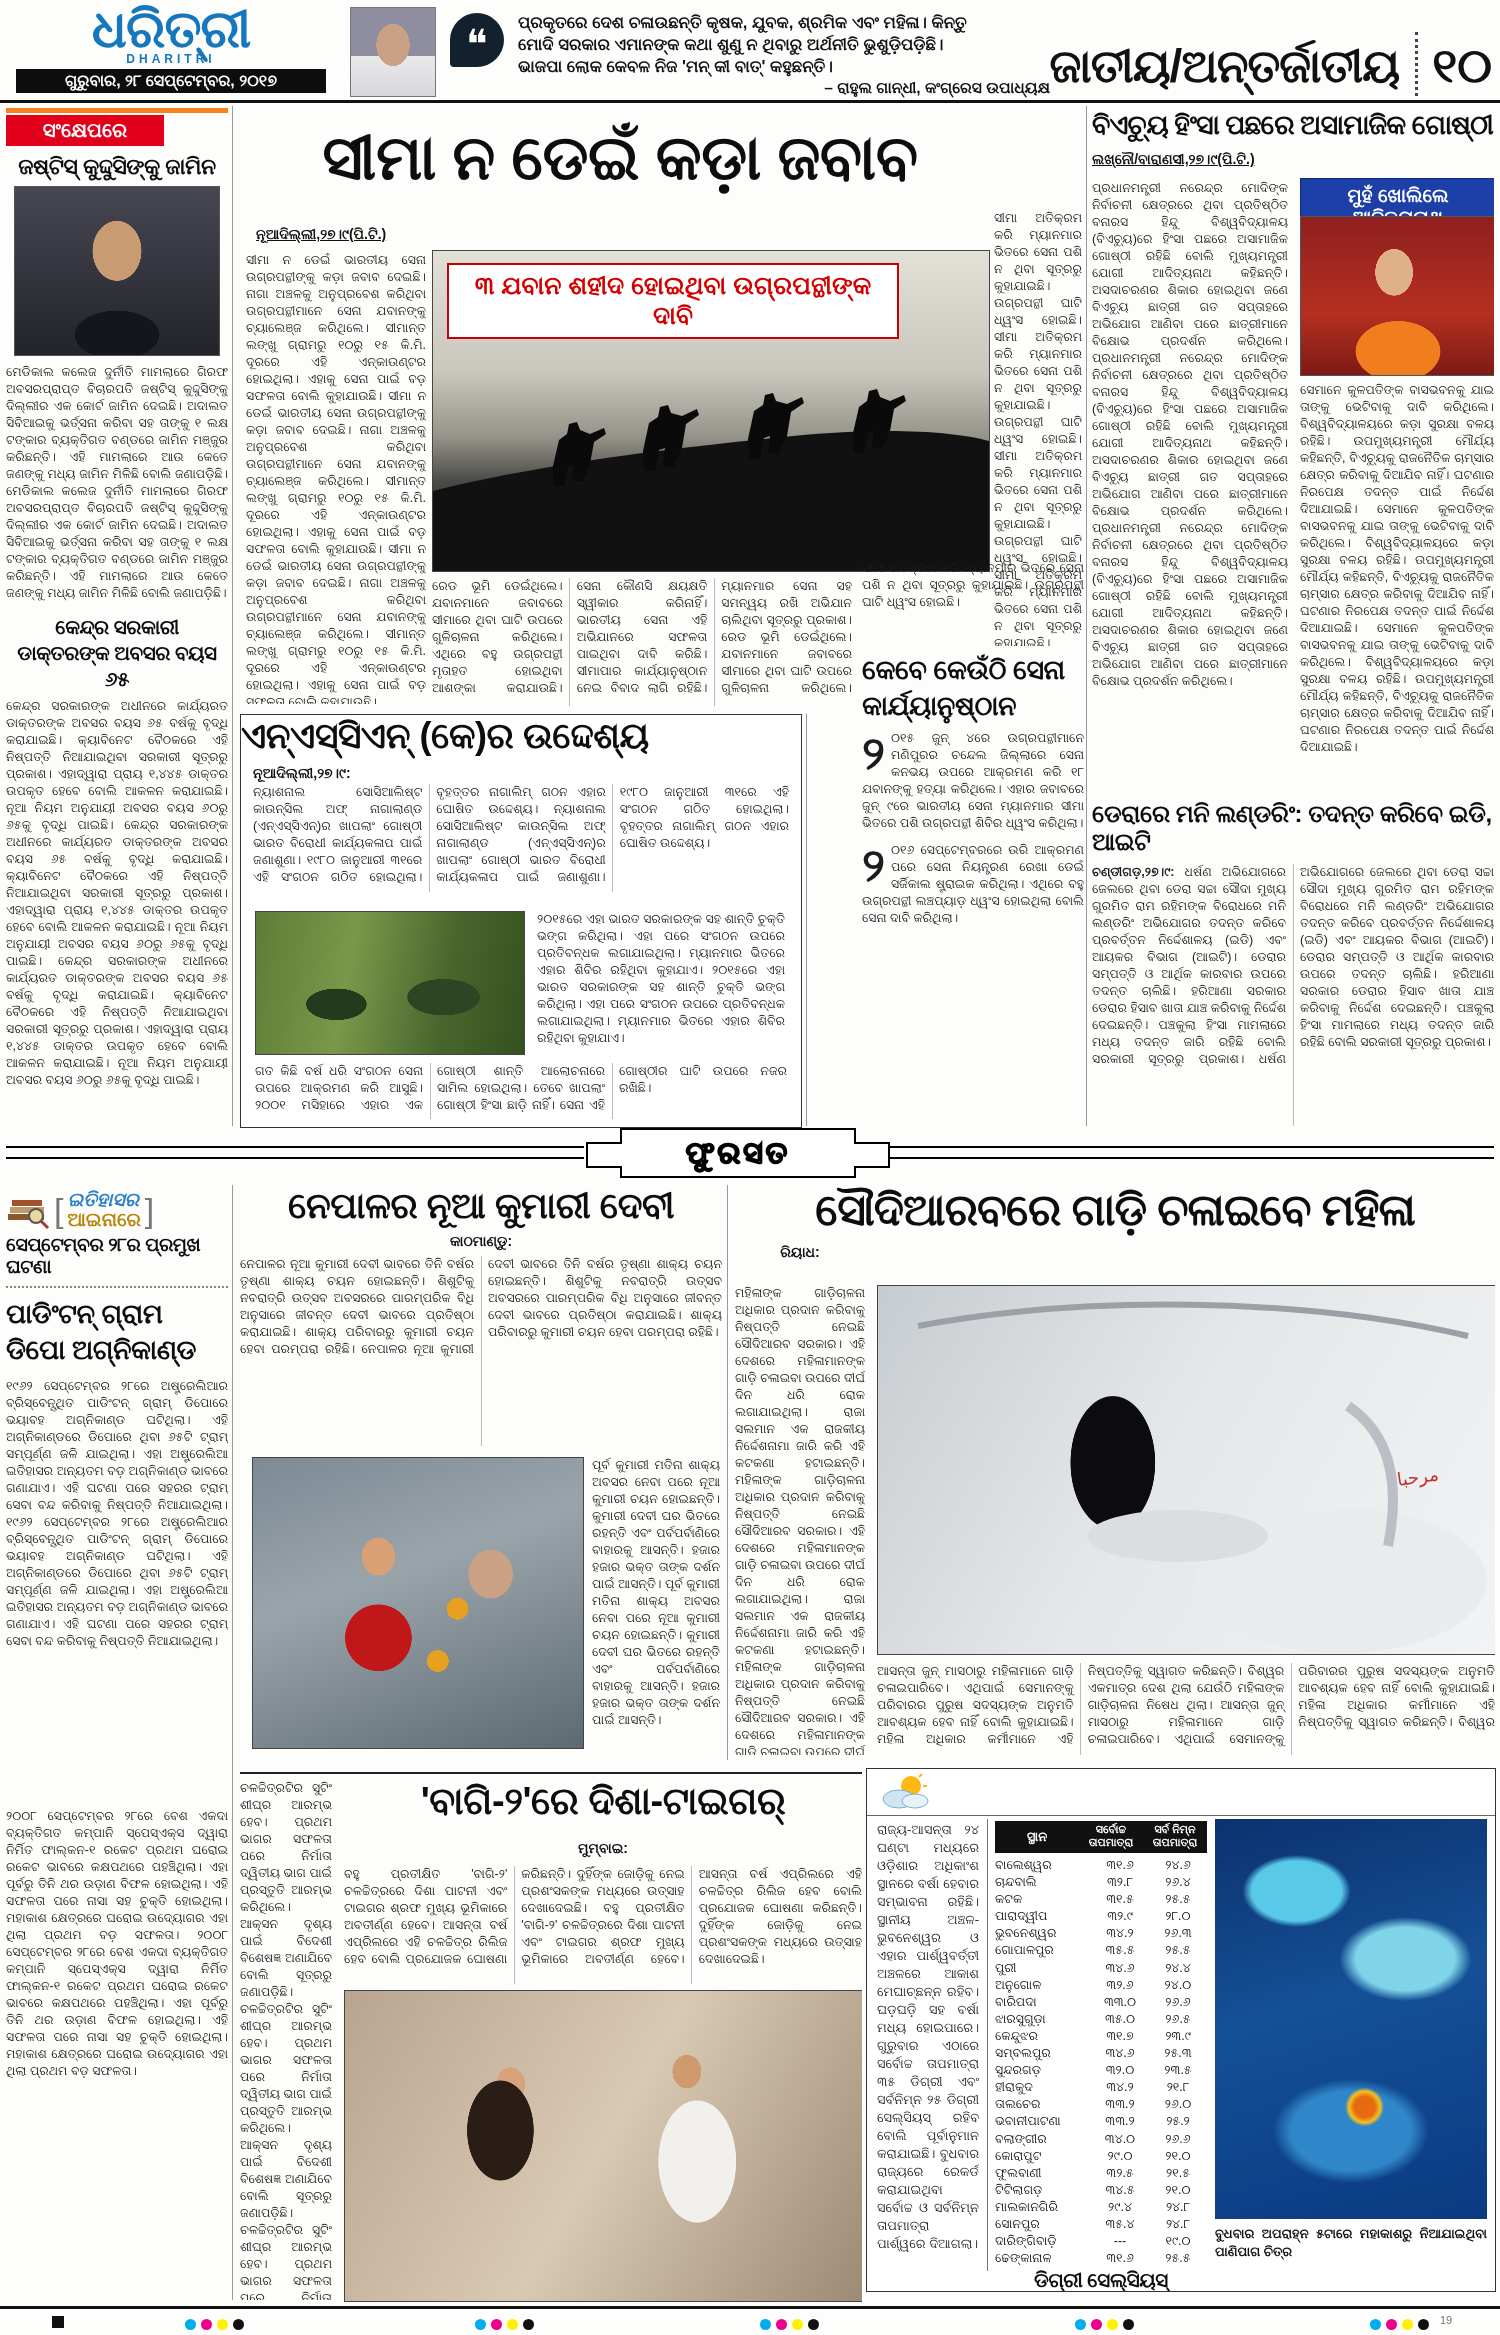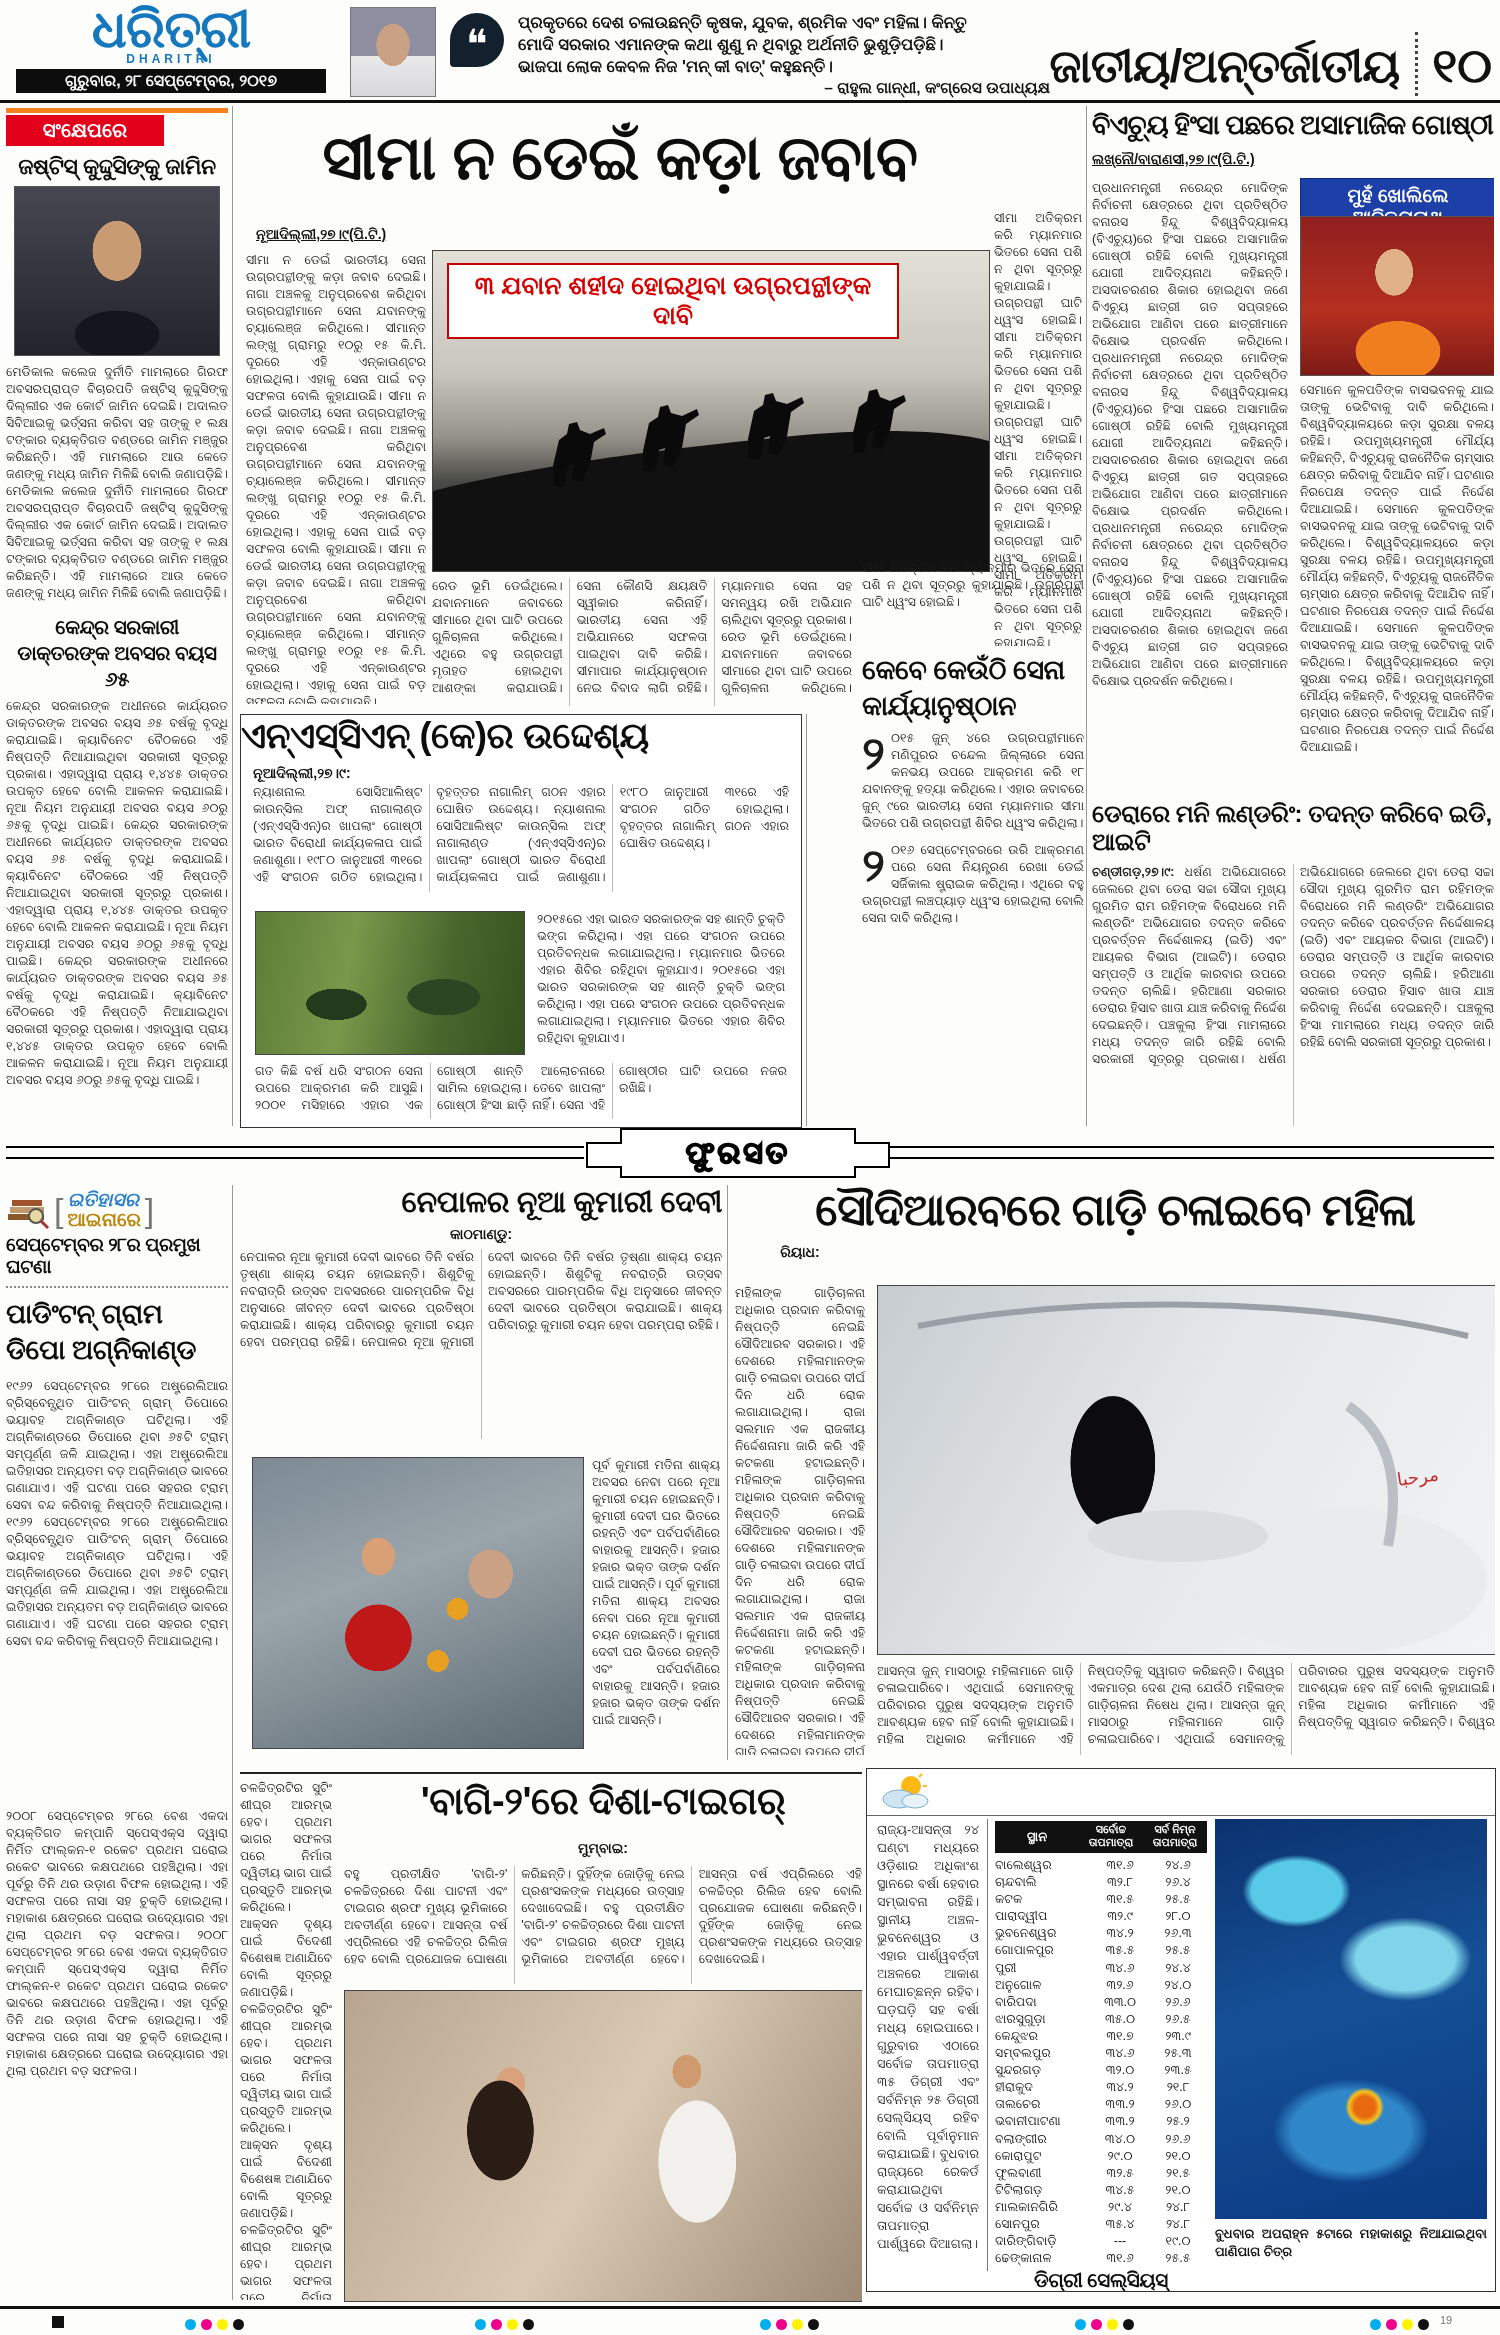--- a/index.html
+++ b/index.html
@@ -183,21 +183,21 @@
     <div class="hl" style="font-size:27px;line-height:36px;">
       <div>ପାଡିଂଟନ୍ ଗ୍ରାମ</div>
       <div>ଡିପୋ ଅଗ୍ନିକାଣ୍ଡ</div>
     </div>
     <div class="body-txt" style="margin-top:10px;height:420px;">୧୯୬୨ ସେପ୍ଟେମ୍ବର ୨୮ରେ ଅଷ୍ଟ୍ରେଲିଆର ବ୍ରିସ୍ବେନ୍ସ୍ଥିତ ପାଡିଂଟନ୍ ଗ୍ରାମ୍ ଡିପୋରେ ଭୟାବହ ଅଗ୍ନିକାଣ୍ଡ ଘଟିଥିଲା। ଏହି ଅଗ୍ନିକାଣ୍ଡରେ ଡିପୋରେ ଥିବା ୬୫ଟି ଟ୍ରାମ୍ ସମ୍ପୂର୍ଣ୍ଣ ଜଳି ଯାଇଥିଲା। ଏହା ଅଷ୍ଟ୍ରେଲିଆ ଇତିହାସର ଅନ୍ୟତମ ବଡ଼ ଅଗ୍ନିକାଣ୍ଡ ଭାବରେ ଗଣାଯାଏ। ଏହି ଘଟଣା ପରେ ସହରର ଟ୍ରାମ୍ ସେବା ବନ୍ଦ କରିବାକୁ ନିଷ୍ପତ୍ତି ନିଆଯାଇଥିଲା। ୧୯୬୨ ସେପ୍ଟେମ୍ବର ୨୮ରେ ଅଷ୍ଟ୍ରେଲିଆର ବ୍ରିସ୍ବେନ୍ସ୍ଥିତ ପାଡିଂଟନ୍ ଗ୍ରାମ୍ ଡିପୋରେ ଭୟାବହ ଅଗ୍ନିକାଣ୍ଡ ଘଟିଥିଲା। ଏହି ଅଗ୍ନିକାଣ୍ଡରେ ଡିପୋରେ ଥିବା ୬୫ଟି ଟ୍ରାମ୍ ସମ୍ପୂର୍ଣ୍ଣ ଜଳି ଯାଇଥିଲା। ଏହା ଅଷ୍ଟ୍ରେଲିଆ ଇତିହାସର ଅନ୍ୟତମ ବଡ଼ ଅଗ୍ନିକାଣ୍ଡ ଭାବରେ ଗଣାଯାଏ। ଏହି ଘଟଣା ପରେ ସହରର ଟ୍ରାମ୍ ସେବା ବନ୍ଦ କରିବାକୁ ନିଷ୍ପତ୍ତି ନିଆଯାଇଥିଲା।</div>
     <div class="body-txt" style="margin-top:10px;height:470px;">୨୦୦୮ ସେପ୍ଟେମ୍ବର ୨୮ରେ ବେଶ ଏକଦା ବ୍ୟକ୍ତିଗତ କମ୍ପାନି ସ୍ପେସ୍ଏକ୍ସ ଦ୍ୱାରା ନିର୍ମିତ ଫାଲ୍କନ-୧ ରକେଟ ପ୍ରଥମ ଘରୋଇ ରକେଟ ଭାବରେ କକ୍ଷପଥରେ ପହଞ୍ଚିଥିଲା। ଏହା ପୂର୍ବରୁ ତିନି ଥର ଉଡ଼ାଣ ବିଫଳ ହୋଇଥିଲା। ଏହି ସଫଳତା ପରେ ନାସା ସହ ଚୁକ୍ତି ହୋଇଥିଲା। ମହାକାଶ କ୍ଷେତ୍ରରେ ଘରୋଇ ଉଦ୍ୟୋଗର ଏହା ଥିଲା ପ୍ରଥମ ବଡ଼ ସଫଳତା। ୨୦୦୮ ସେପ୍ଟେମ୍ବର ୨୮ରେ ବେଶ ଏକଦା ବ୍ୟକ୍ତିଗତ କମ୍ପାନି ସ୍ପେସ୍ଏକ୍ସ ଦ୍ୱାରା ନିର୍ମିତ ଫାଲ୍କନ-୧ ରକେଟ ପ୍ରଥମ ଘରୋଇ ରକେଟ ଭାବରେ କକ୍ଷପଥରେ ପହଞ୍ଚିଥିଲା। ଏହା ପୂର୍ବରୁ ତିନି ଥର ଉଡ଼ାଣ ବିଫଳ ହୋଇଥିଲା। ଏହି ସଫଳତା ପରେ ନାସା ସହ ଚୁକ୍ତି ହୋଇଥିଲା। ମହାକାଶ କ୍ଷେତ୍ରରେ ଘରୋଇ ଉଦ୍ୟୋଗର ଏହା ଥିଲା ପ୍ରଥମ ବଡ଼ ସଫଳତା।</div>
   </div>
 
   <div class="abs rule-v" style="left:727px;top:1185px;height:575px;"></div>
   <div class="abs" style="left:240px;top:1185px;width:482px;height:575px;overflow:hidden;">
-    <div class="hl" style="font-size:30px;text-align:right;">ନେପାଳର ନୂଆ କୁମାରୀ ଦେବୀ</div>
+    <div class="hl" style="font-size:36px;text-align:center;">ନେପାଳର ନୂଆ କୁମାରୀ ଦେବୀ</div>
     <div class="dateline" style="text-align:center;margin-top:6px;">କାଠମାଣ୍ଡୁ:</div>
     <div class="body-txt cols2" style="margin-top:6px;height:190px;">ନେପାଳର ନୂଆ କୁମାରୀ ଦେବୀ ଭାବରେ ତିନି ବର୍ଷର ତୃଷ୍ଣା ଶାକ୍ୟ ଚୟନ ହୋଇଛନ୍ତି। ଶିଶୁଟିକୁ ନବରାତ୍ରି ଉତ୍ସବ ଅବସରରେ ପାରମ୍ପରିକ ବିଧି ଅନୁସାରେ ଜୀବନ୍ତ ଦେବୀ ଭାବରେ ପ୍ରତିଷ୍ଠା କରାଯାଇଛି। ଶାକ୍ୟ ପରିବାରରୁ କୁମାରୀ ଚୟନ ହେବା ପରମ୍ପରା ରହିଛି। ନେପାଳର ନୂଆ କୁମାରୀ ଦେବୀ ଭାବରେ ତିନି ବର୍ଷର ତୃଷ୍ଣା ଶାକ୍ୟ ଚୟନ ହୋଇଛନ୍ତି। ଶିଶୁଟିକୁ ନବରାତ୍ରି ଉତ୍ସବ ଅବସରରେ ପାରମ୍ପରିକ ବିଧି ଅନୁସାରେ ଜୀବନ୍ତ ଦେବୀ ଭାବରେ ପ୍ରତିଷ୍ଠା କରାଯାଇଛି। ଶାକ୍ୟ ପରିବାରରୁ କୁମାରୀ ଚୟନ ହେବା ପରମ୍ପରା ରହିଛି।</div>
     <div class="photo" style="position:absolute;left:12px;top:272px;width:330px;height:290px;border:1px solid #444;background:
            radial-gradient(ellipse 30px 34px at 38% 34%, #d9a076 0 55%, transparent 56%),
            radial-gradient(ellipse 60px 60px at 38% 62%, #c01818 0 55%, transparent 56%),
            radial-gradient(circle 12px at 62% 52%, #e8a020 0 90%, transparent 91%),
            radial-gradient(circle 12px at 56% 70%, #e8a020 0 90%, transparent 91%),
            radial-gradient(ellipse 40px 44px at 72% 40%, #caa184 0 55%, transparent 56%),
            linear-gradient(160deg,#7d8a94 0%,#9aa4ab 40%,#5d6a72 100%);"></div>
     <div class="body-txt" style="position:absolute;left:352px;top:272px;width:128px;height:290px;">ପୂର୍ବ କୁମାରୀ ମତିନା ଶାକ୍ୟ ଅବସର ନେବା ପରେ ନୂଆ କୁମାରୀ ଚୟନ ହୋଇଛନ୍ତି। କୁମାରୀ ଦେବୀ ଘର ଭିତରେ ରହନ୍ତି ଏବଂ ପର୍ବପର୍ବାଣିରେ ବାହାରକୁ ଆସନ୍ତି। ହଜାର ହଜାର ଭକ୍ତ ତାଙ୍କ ଦର୍ଶନ ପାଇଁ ଆସନ୍ତି। ପୂର୍ବ କୁମାରୀ ମତିନା ଶାକ୍ୟ ଅବସର ନେବା ପରେ ନୂଆ କୁମାରୀ ଚୟନ ହୋଇଛନ୍ତି। କୁମାରୀ ଦେବୀ ଘର ଭିତରେ ରହନ୍ତି ଏବଂ ପର୍ବପର୍ବାଣିରେ ବାହାରକୁ ଆସନ୍ତି। ହଜାର ହଜାର ଭକ୍ତ ତାଙ୍କ ଦର୍ଶନ ପାଇଁ ଆସନ୍ତି।</div>

